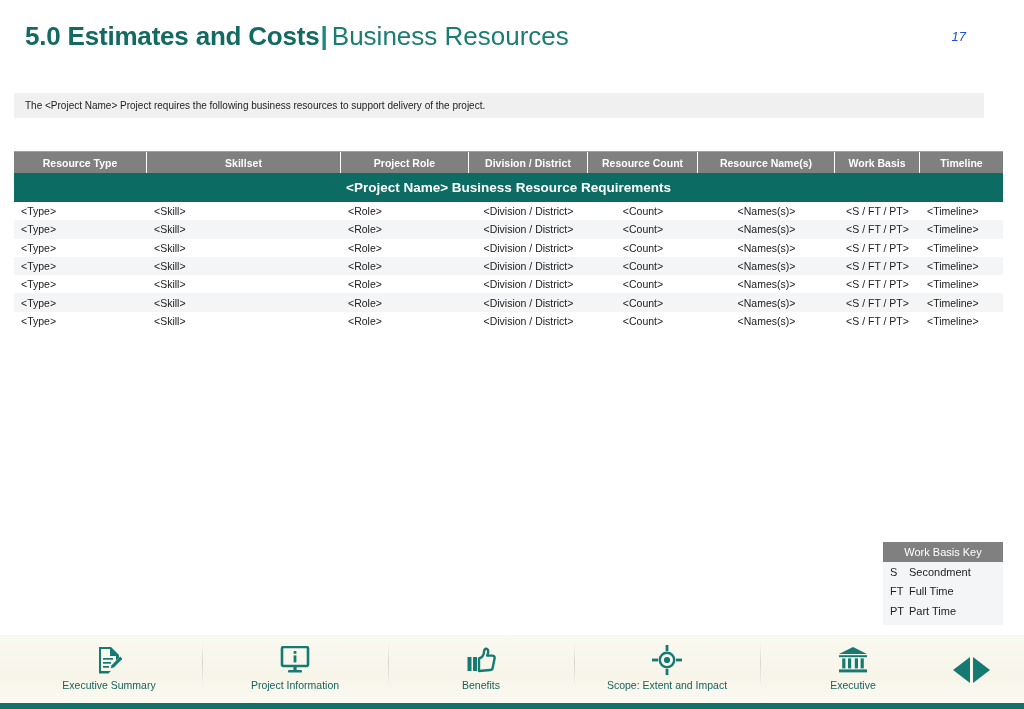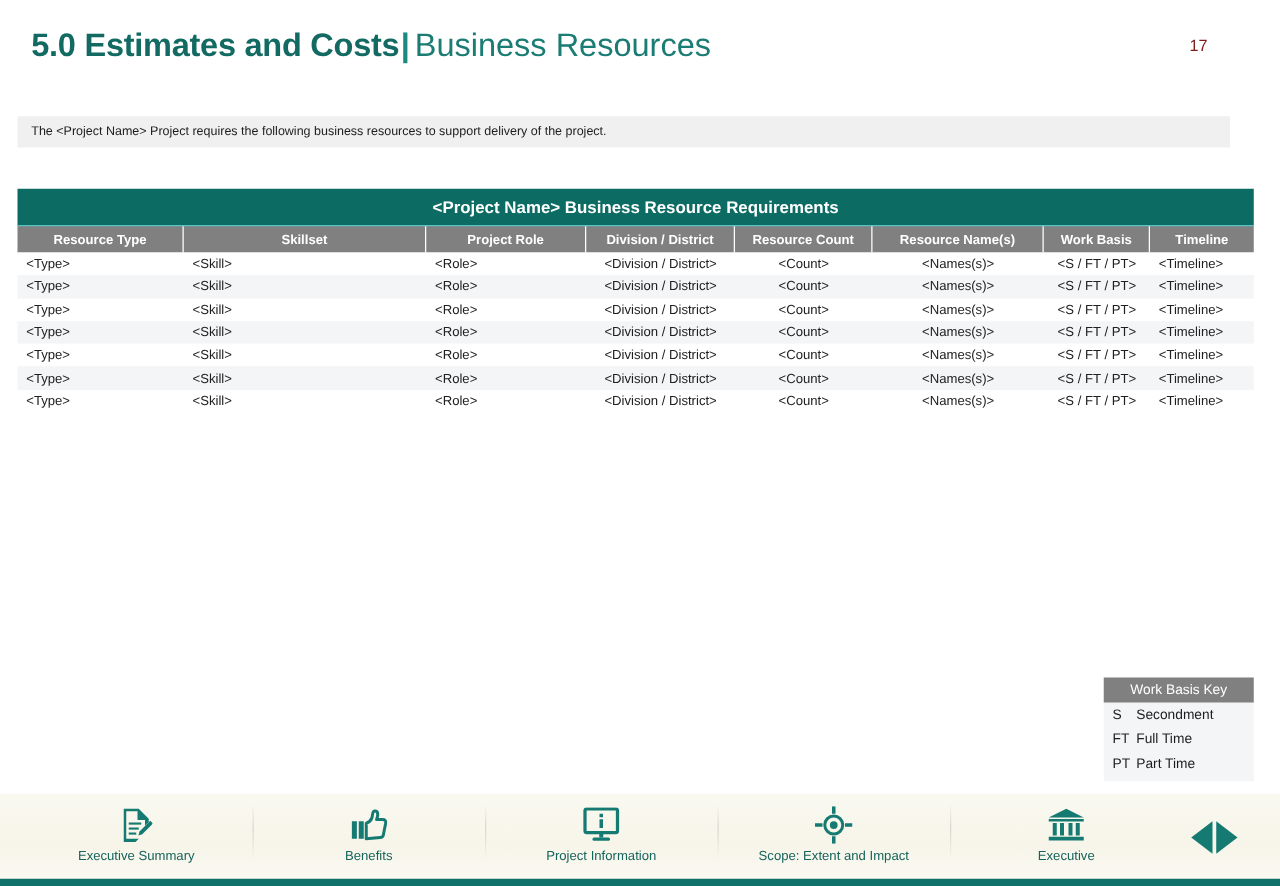--- a/index.html
+++ b/index.html
@@ -43,21 +43,22 @@
   }
   #page-title .title-sub {
     font-weight: normal;
     color: #1b7c74;
   }
   #page-number {
     position: absolute;
     right: 26px;
     top: 29px;
     font-size: 13px;
-    color: #7f1d1d;
+    color: #1d4ed8;
+    font-style: italic;
   }
 
   
   #intro-band {
     position: absolute;
     left: 14px;
     top: 93px;
     width: 970px;
     height: 25px;
     background: #f0f0f0;
@@ -273,31 +274,31 @@
     <span class="title-main">5.0 Estimates and Costs</span><span class="title-bar">|</span><span class="title-sub">Business Resources</span>
   </div>
   <div id="page-number">17</div>
 </div>
 
 <div id="intro-band">
   <div id="intro-text">The &lt;Project Name&gt; Project requires the following business resources to support delivery of the project.</div>
 </div>
 
 <div id="resource-table">
-  <div id="table-title-row">&lt;Project Name&gt; Business Resource Requirements</div>
   <div id="table-header-row">
       <div class="hcell col0">Resource Type</div>
       <div class="hcell col1">Skillset</div>
       <div class="hcell col2">Project Role</div>
       <div class="hcell col3">Division / District</div>
       <div class="hcell col4">Resource Count</div>
       <div class="hcell col5">Resource Name(s)</div>
       <div class="hcell col6">Work Basis</div>
       <div class="hcell col7">Timeline</div>
     </div>
+  <div id="table-title-row">&lt;Project Name&gt; Business Resource Requirements</div>
   <div id="table-body">
       <div class="body-row">
         <div class="bcell col0">&lt;Type&gt;</div>
         <div class="bcell col1">&lt;Skill&gt;</div>
         <div class="bcell col2">&lt;Role&gt;</div>
         <div class="bcell col3 center">&lt;Division / District&gt;</div>
         <div class="bcell col4 center">&lt;Count&gt;</div>
         <div class="bcell col5 center">&lt;Names(s)&gt;</div>
         <div class="bcell col6 center">&lt;S / FT / PT&gt;</div>
         <div class="bcell col7">&lt;Timeline&gt;</div>
@@ -395,38 +396,38 @@
             <rect x="7" y="16" width="8" height="1.7" fill="#157a72"></rect>
             <rect x="7" y="20" width="6" height="1.7" fill="#157a72"></rect>
             <path d="M24.2 10.6l2.2 2.2-8.6 8.6-3.1.9.9-3.1z" fill="#157a72"></path>
           </svg>
         </div>
         <div class="nav-label">Executive Summary</div>
       </div>
       <div class="nav-item">
         <div class="nav-icon">
           <svg width="30" height="28" viewBox="0 0 30 28">
-            <rect x="1.5" y="11" width="4" height="14" fill="#157a72"></rect>
-            <rect x="7" y="11" width="4" height="14" fill="#157a72"></rect>
-            <path d="M13 25V12.5c2.4-.6 3.8-2.3 4.5-4.2.5-1.4.4-3 .9-4.3.5-1.3 2.1-1.7 3.1-.7 1 1 .7 3.2.3 4.6-.2.8-.6 1.7-.6 1.7h5.1c1.5 0 2.6 1.2 2.3 2.6l-1.9 9.6c-.2 1.2-1.3 2.2-2.6 2.2z" fill="none" stroke="#157a72" stroke-width="2.4" stroke-linejoin="round"></path>
-          </svg>
-        </div>
-        <div class="nav-label">Benefits</div>
-      </div>
-      <div class="nav-item">
-        <div class="nav-icon">
-          <svg width="30" height="28" viewBox="0 0 30 28">
             <rect x="2" y="1" width="26" height="19" rx="1.5" fill="none" stroke="#157a72" stroke-width="2.6"></rect>
             <rect x="13.6" y="5" width="2.8" height="2.8" fill="#157a72"></rect>
             <rect x="13.6" y="9.4" width="2.8" height="7" fill="#157a72"></rect>
             <rect x="13.4" y="20" width="3.2" height="4" fill="#157a72"></rect>
             <rect x="8" y="24" width="14" height="2.6" rx="1.2" fill="#157a72"></rect>
           </svg>
         </div>
         <div class="nav-label">Project Information</div>
+      </div>
+      <div class="nav-item">
+        <div class="nav-icon">
+          <svg width="30" height="28" viewBox="0 0 30 28">
+            <rect x="1.5" y="11" width="4" height="14" fill="#157a72"></rect>
+            <rect x="7" y="11" width="4" height="14" fill="#157a72"></rect>
+            <path d="M13 25V12.5c2.4-.6 3.8-2.3 4.5-4.2.5-1.4.4-3 .9-4.3.5-1.3 2.1-1.7 3.1-.7 1 1 .7 3.2.3 4.6-.2.8-.6 1.7-.6 1.7h5.1c1.5 0 2.6 1.2 2.3 2.6l-1.9 9.6c-.2 1.2-1.3 2.2-2.6 2.2z" fill="none" stroke="#157a72" stroke-width="2.4" stroke-linejoin="round"></path>
+          </svg>
+        </div>
+        <div class="nav-label">Benefits</div>
       </div>
       <div class="nav-item">
         <div class="nav-icon">
           <svg width="30" height="30" viewBox="0 0 30 30">
             <circle cx="15" cy="15" r="7.2" fill="none" stroke="#157a72" stroke-width="2.4"></circle>
             <circle cx="15" cy="15" r="3.1" fill="#157a72"></circle>
             <rect x="13.6" y="0" width="2.8" height="6" fill="#157a72"></rect>
             <rect x="13.6" y="24" width="2.8" height="6" fill="#157a72"></rect>
             <rect x="0" y="13.6" width="6" height="2.8" fill="#157a72"></rect>
             <rect x="24" y="13.6" width="6" height="2.8" fill="#157a72"></rect>

